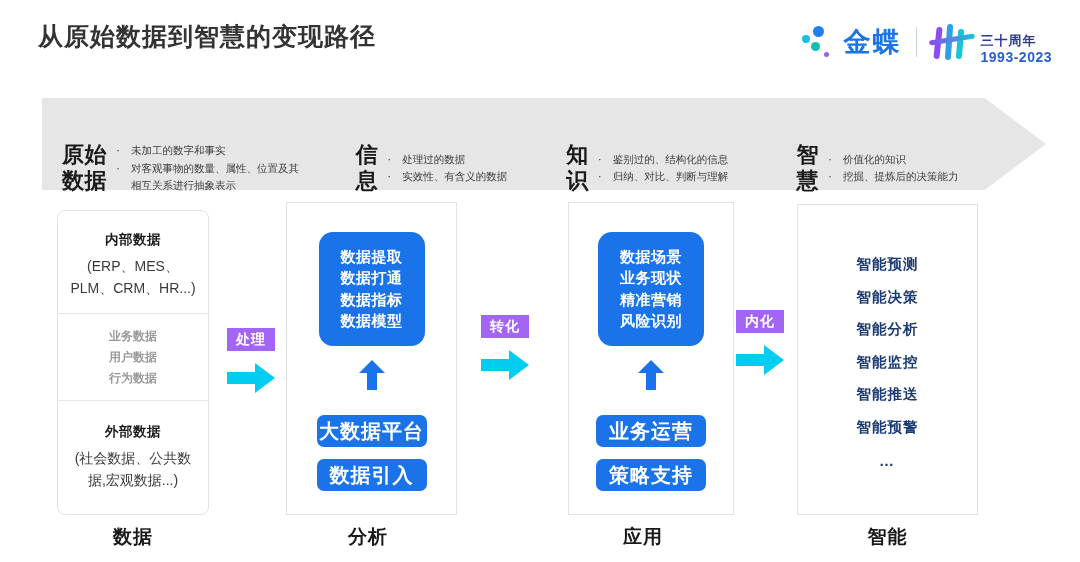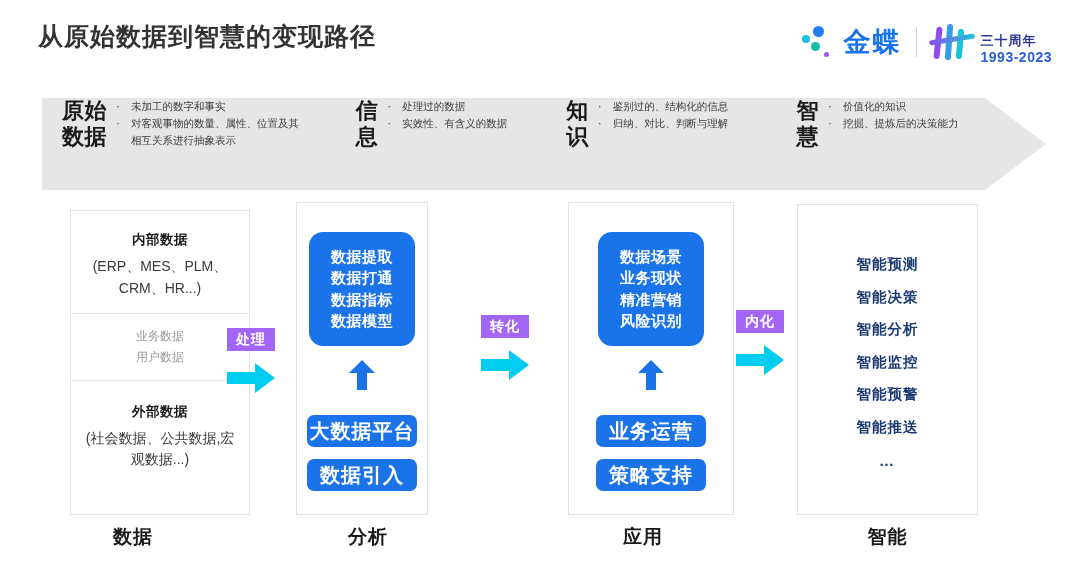--- a/index.html
+++ b/index.html
@@ -109,22 +109,23 @@
     clip-path: polygon(0 0, 92.2% 0, 92.2% -14%, 100% 50%, 92.2% 114%, 92.2% 100%, 0 100%);
   }
   .banner-inner {
     position: absolute;
     left: 0; top: 0;
     width: 960px; height: 92px;
     display: flex;
   }
   .stage {
     display: flex;
-    align-items: flex-start;
+    align-items: center;
     height: 100%;
+    margin-top: 24px;
   }
   .stage-name {
     font-size: 22px;
     font-weight: bold;
     line-height: 1.16;
     color: #1a1a1a;
     white-space: nowrap;
     letter-spacing: 0.5px;
   }
   .stage-bullets {
@@ -162,41 +163,41 @@
   .col-label {
     position: absolute;
     text-align: center;
     font-size: 19px;
     font-weight: bold;
     color: #1a1a1a;
     letter-spacing: 1px;
   }
 
   
-  #card-data { left: 70px; top: 210px; width: 180px; height: 305px; }
+  #card-data { left: 57px; top: 210px; width: 152px; height: 305px; border-radius: 8px; }
   .data-sec {
     box-sizing: border-box;
     text-align: center;
   }
   .data-sec-top   { padding: 20px 8px 14px; }
   .data-sec-mid   { padding: 12px 8px 12px; border-top: 1px solid #e6e6e6; border-bottom: 1px solid #e6e6e6; }
   .data-sec-bot   { padding: 22px 8px 14px; }
   .d-head {
     font-size: 13.5px; font-weight: bold; color: #1a1a1a;
     margin-bottom: 7px; letter-spacing: 0.5px;
   }
   .d-sub {
     font-size: 14px; color: #3a3a3a; line-height: 1.55;
   }
   .d-gray {
-    font-size: 12px; font-weight: normal; color: #9a9a9a; line-height: 1.72;
-  }
-
-  
-  #card-analysis { left: 296px; top: 202px; width: 132px; height: 313px; }
+    font-size: 12px; font-weight: bold; color: #9a9a9a; line-height: 1.72;
+  }
+
+  
+  #card-analysis { left: 286px; top: 202px; width: 171px; height: 313px; }
   #card-app      { left: 568px; top: 202px; width: 166px; height: 313px; }
 
   .big-box {
     position: absolute;
     left: 50%;
     transform: translateX(-50%);
     top: 29px;
     width: 106px;
     background: #1a73e8;
     border-radius: 14px;
@@ -389,20 +390,21 @@
 </div>
 
 <div class="card" id="card-data">
   <div class="data-sec data-sec-top">
     <div class="d-head">内部数据</div>
     <div class="d-sub">(ERP、MES、PLM、CRM、HR...)</div>
   </div>
   <div class="data-sec data-sec-mid">
     <div class="d-gray">业务数据</div>
     <div class="d-gray">用户数据</div>
+    <div class="d-gray">行为数据</div>
   </div>
   <div class="data-sec data-sec-bot">
     <div class="d-head">外部数据</div>
     <div class="d-sub">(社会数据、公共数据,宏观数据...)</div>
   </div>
 </div>
 <div class="col-label" id="label-data">数据</div>
 
 <div class="connector" id="conn-1">
   <span class="conn-badge">处理</span>
@@ -464,18 +466,18 @@
       </svg>
   </div>
 </div>
 
 <div class="card" id="card-intel">
   <div class="intel-list">
     <div class="intel-item">智能预测</div>
     <div class="intel-item">智能决策</div>
     <div class="intel-item">智能分析</div>
     <div class="intel-item">智能监控</div>
+    <div class="intel-item">智能推送</div>
     <div class="intel-item">智能预警</div>
-    <div class="intel-item">智能推送</div>
     <div class="intel-dots">…</div>
   </div>
 </div>
 <div class="col-label" id="label-intel">智能</div>
 
 </body></html>

